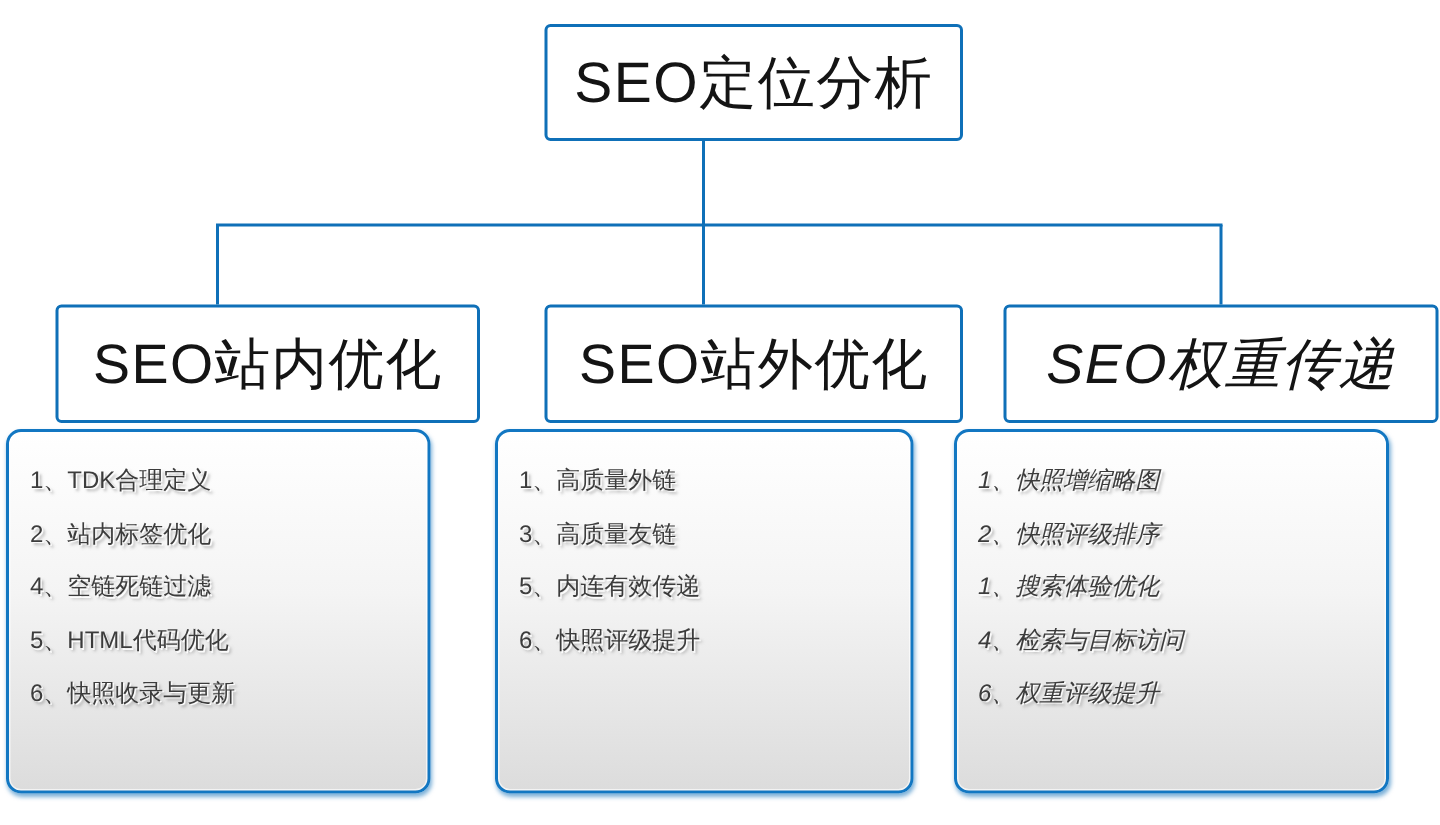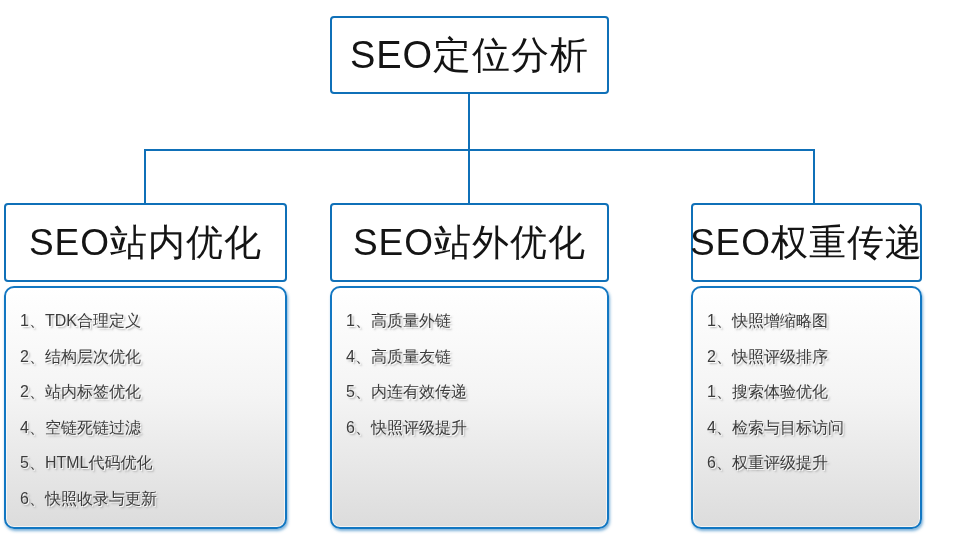--- a/index.html
+++ b/index.html
@@ -10,29 +10,29 @@
   }
   .canvas * { box-sizing:border-box; }
 
   
   .line { position:absolute; background:var(--accent); }
 
   
   .node {
     position:absolute; background:#ffffff; border:2px solid var(--accent);
     border-radius:4px; display:flex; align-items:center; justify-content:center;
-    color:var(--ink); white-space:nowrap; letter-spacing:1px;
+    color:var(--ink); white-space:nowrap; letter-spacing:1px;margin-left:33px;
   }
   .root-node  { left:330px; top:16px;  width:279px; height:78px; font-size:38px; }
   .col-header { top:203px; height:79px; font-size:37px; }
 
   
   .c0 { left:4px;   width:283px; }
   .c1 { left:330px; width:279px; }
-  .c2 { left:691px; width:231px; }
+  .c2 { left:636px; width:290px;font-style:italic; }
 
   
   .list-box {
     position:absolute; top:286px; height:243px;
     border:2px solid #1277c2; border-radius:10px;
     background:linear-gradient(180deg,#ffffff 0%,#f4f4f4 45%,#dcdcdc 100%);
     box-shadow:1px 2px 3px rgba(15,112,184,0.55), inset 0 0 0 1px rgba(255,255,255,0.65);
     padding:15px 6px 0 14px;
   }
   .list-item {
@@ -60,33 +60,32 @@
   <div class="line rail"></div>
   <div class="line drop-l"></div>
   <div class="line drop-m"></div>
   <div class="line drop-r"></div>
 
   <div class="node col-header c0">
     <span>SEO站内优化</span>
   </div>
   <div class="list-box c0">
     <div class="list-item">1、TDK合理定义</div>
-    <div class="list-item">2、结构层次优化</div>
     <div class="list-item">2、站内标签优化</div>
     <div class="list-item">4、空链死链过滤</div>
     <div class="list-item">5、HTML代码优化</div>
     <div class="list-item">6、快照收录与更新</div>
   </div>
 
   <div class="node col-header c1">
     <span>SEO站外优化</span>
   </div>
   <div class="list-box c1">
     <div class="list-item">1、高质量外链</div>
-    <div class="list-item">4、高质量友链</div>
+    <div class="list-item">3、高质量友链</div>
     <div class="list-item">5、内连有效传递</div>
     <div class="list-item">6、快照评级提升</div>
   </div>
 
   <div class="node col-header c2">
     <span>SEO权重传递</span>
   </div>
   <div class="list-box c2">
     <div class="list-item">1、快照增缩略图</div>
     <div class="list-item">2、快照评级排序</div>

